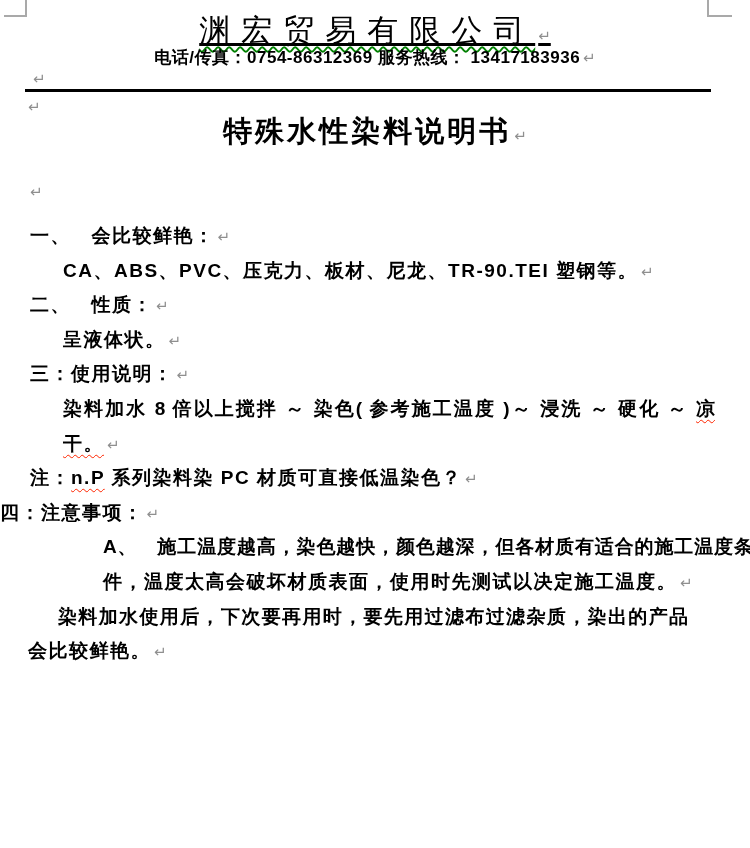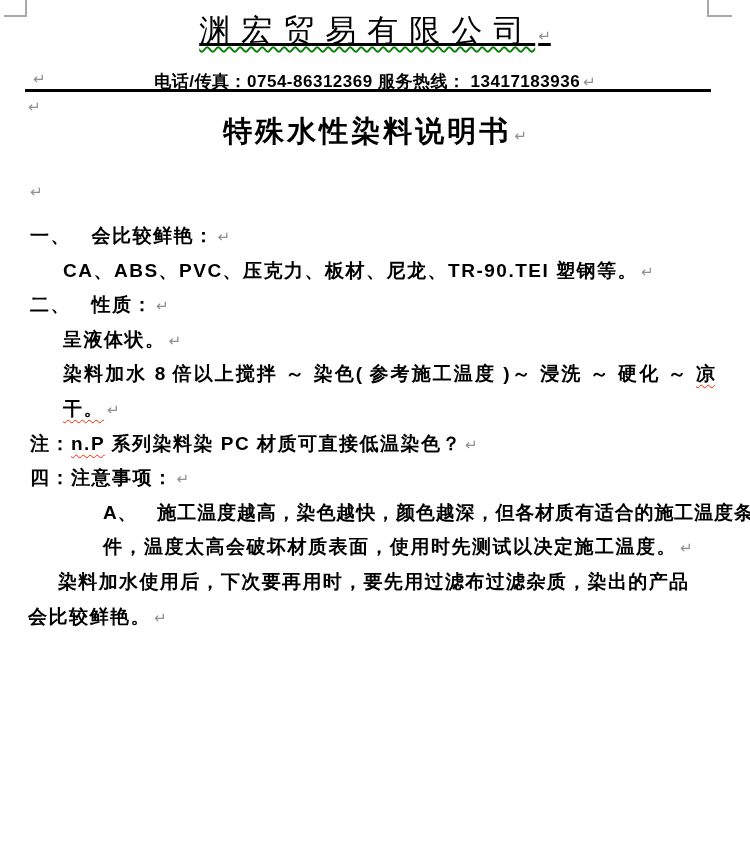--- a/index.html
+++ b/index.html
@@ -34,21 +34,21 @@
     white-space:nowrap;
     text-decoration:underline;
   }
   .company .nm{
     text-decoration:underline wavy var(--sq-green);
     text-decoration-thickness:2px;
     text-underline-offset:5px;
     text-decoration-skip-ink:none;
   }
   .contact{
-    position:absolute;left:0;top:70px;width:750px;
+    position:absolute;left:0;top:46px;width:750px;
     text-align:center;font-size:17px;font-weight:700;letter-spacing:.5px;
     white-space:nowrap;
   }
   .rule{position:absolute;left:25px;top:89px;width:686px;height:3px;background:#000;}
 
   .doc-title{
     position:absolute;left:0;top:112px;width:750px;
     text-align:center;font-size:29px;font-weight:700;letter-spacing:3px;
     white-space:nowrap;
   }
@@ -95,24 +95,25 @@
 
   <div class="rule"></div>
 
   <div class="doc-title"><span>特殊水性染料说明书</span><span class="pilcrow">↵</span></div>
 
   <div class="doc-body">
       <div class="doc-line" style="margin-left: 30px;"><span>一、　会比较鲜艳：</span><span class="pilcrow">↵</span></div>
       <div class="doc-line" style="margin-left: 63px;"><span>CA、ABS、PVC、压克力、板材、尼龙、TR-90.TEI 塑钢等。</span><span class="pilcrow">↵</span></div>
       <div class="doc-line" style="margin-left: 30px;"><span>二、　性质：</span><span class="pilcrow">↵</span></div>
       <div class="doc-line" style="margin-left: 63px;"><span>呈液体状。</span><span class="pilcrow">↵</span></div>
+      <div class="doc-line" style="margin-left: 30px;"><span>三：使用说明：</span><span class="pilcrow">↵</span></div>
       <div class="doc-line justify" style="margin-left: 63px; width: 652px;"><span>染料加水 8 倍以上搅拌 ～ 染色( 参考施工温度 )～ 浸洗 ～ 硬化 ～ </span><span class="sq-red">凉</span></div>
       <div class="doc-line" style="margin-left: 63px;"><span class="sq-red">干。</span><span class="pilcrow">↵</span></div>
       <div class="doc-line" style="margin-left: 30px;"><span>注：</span><span class="sq-red">n.P</span><span> 系列染料染 PC 材质可直接低温染色？</span><span class="pilcrow">↵</span></div>
-      <div class="doc-line" style="margin-left: 30px;"><span>四：注意事项：</span><span class="pilcrow">↵</span></div>
+      <div class="doc-line" style=""><span>四：注意事项：</span><span class="pilcrow">↵</span></div>
       <div class="doc-line justify" style="margin-left: 103px; width: 650px;"><span>A、　施工温度越高，染色越快，颜色越深，但各材质有适合的施工温度条</span></div>
       <div class="doc-line" style="margin-left: 103px;"><span>件，温度太高会破坏材质表面，使用时先测试以决定施工温度。</span><span class="pilcrow">↵</span></div>
       <div class="doc-line justify" style="margin-left: 58px; width: 630px;"><span>染料加水使用后，下次要再用时，要先用过滤布过滤杂质，染出的产品</span></div>
       <div class="doc-line" style="margin-left: 28px;"><span>会比较鲜艳。</span><span class="pilcrow">↵</span></div>
     </div>
 
 <span class="pilcrow abs" style="left: 33px; top: 70px;">↵</span>
     <span class="pilcrow abs" style="left: 28px; top: 98px;">↵</span>
     <span class="pilcrow abs" style="left: 30px; top: 183px;">↵</span>
   </div>

